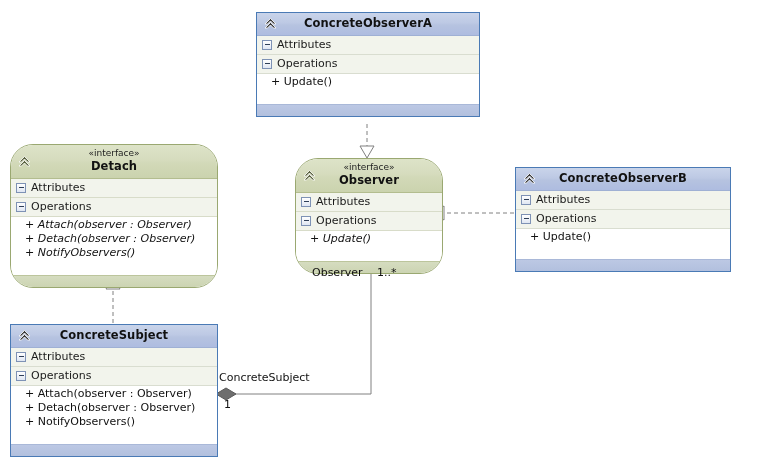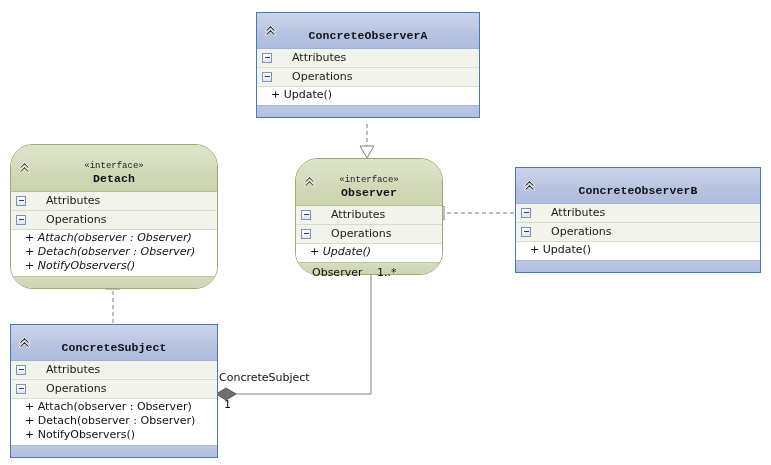--- a/index.html
+++ b/index.html
@@ -42,22 +42,21 @@
     border-color: #9aa871;
     border-radius: 23px;
   }
 
   .cls-header {
     position: relative;
     box-sizing: border-box;
     background: linear-gradient(to bottom, #c9d4ea 0%, #bdc9e4 45%, #b6c3e0 55%, #aebce0 100%);
     border-bottom: 1px solid #9fb0d4;
     text-align: center;
-    padding: 16px 6px 5px 6px;
-    font-family: Liberation Mono, monospace;
+    padding: 3px 6px 5px 6px;
   }
   .iface > .cls-header {
     background: linear-gradient(to bottom, #dde3c8 0%, #d6dcbe 45%, #d2d9b8 55%, #cbd3ae 100%);
     border-bottom: 1px solid #b3bd8f;
   }
   .cls-stereotype {
     display: block;
     font-size: 9px;
     line-height: 11px;
     color: #222222;
@@ -82,21 +81,21 @@
   }
   .cls-icon svg { display: block; }
 
   .cls-section {
     box-sizing: border-box;
     background: #f2f4ec;
     border-bottom: 1px solid #d8dcc9;
     padding: 2px 4px 3px 5px;
     display: flex;
     align-items: center;
-    gap: 20px;
+    gap: 5px;
     height: 19px;
   }
   .uml-class:not(.iface) .cls-section { background: #f2f4ec; border-bottom-color: #d9ddd0; }
 
   .pm-box {
     display: inline-block;
     width: 10px;
     height: 10px;
     box-sizing: border-box;
     border: 1px solid #7e92b5;
@@ -115,21 +114,21 @@
   }
   .cls-section-label {
     font-size: 11px;
     line-height: 12px;
     color: #1a1a1a;
   }
 
   .cls-members {
     box-sizing: border-box;
     background: #ffffff;
-    padding: 1px 4px 3px 14px;
+    padding: 1px 4px 15px 14px;
   }
   .member {
     font-size: 11px;
     line-height: 14px;
     color: #111111;
     white-space: nowrap;
   }
   .member.italic { font-style: italic; }
 
   .cls-footer {
@@ -250,21 +249,21 @@
     <div class="cls-section">
       <span class="pm-box"></span>
       <span class="cls-section-label">Operations</span>
     </div>
     <div class="cls-members">
       <div class="member italic">+ Update()</div>
     </div>
     <div class="cls-footer"></div>
   </div>
 
-  <div class="uml-class" style="left:515px; top:167px; width:246px;">
+  <div class="uml-class" style="left:515px; top:167px; width:216px;">
     <div class="cls-header">
       <span class="cls-icon">
         <svg width="15" height="15" viewBox="0 0 15 15">
           <polygon points="7.5,2 13,7.5 10.5,7.5 7.5,4.5 4.5,7.5 2,7.5" fill="#3a3a3a" stroke="#ffffff" stroke-width="0.8"></polygon>
           <polygon points="7.5,6 13,11.5 10.5,11.5 7.5,8.5 4.5,11.5 2,11.5" fill="#3a3a3a" stroke="#ffffff" stroke-width="0.8"></polygon>
         </svg>
       </span>
       <span class="cls-title">ConcreteObserverB</span>
     </div>
     <div class="cls-section">

